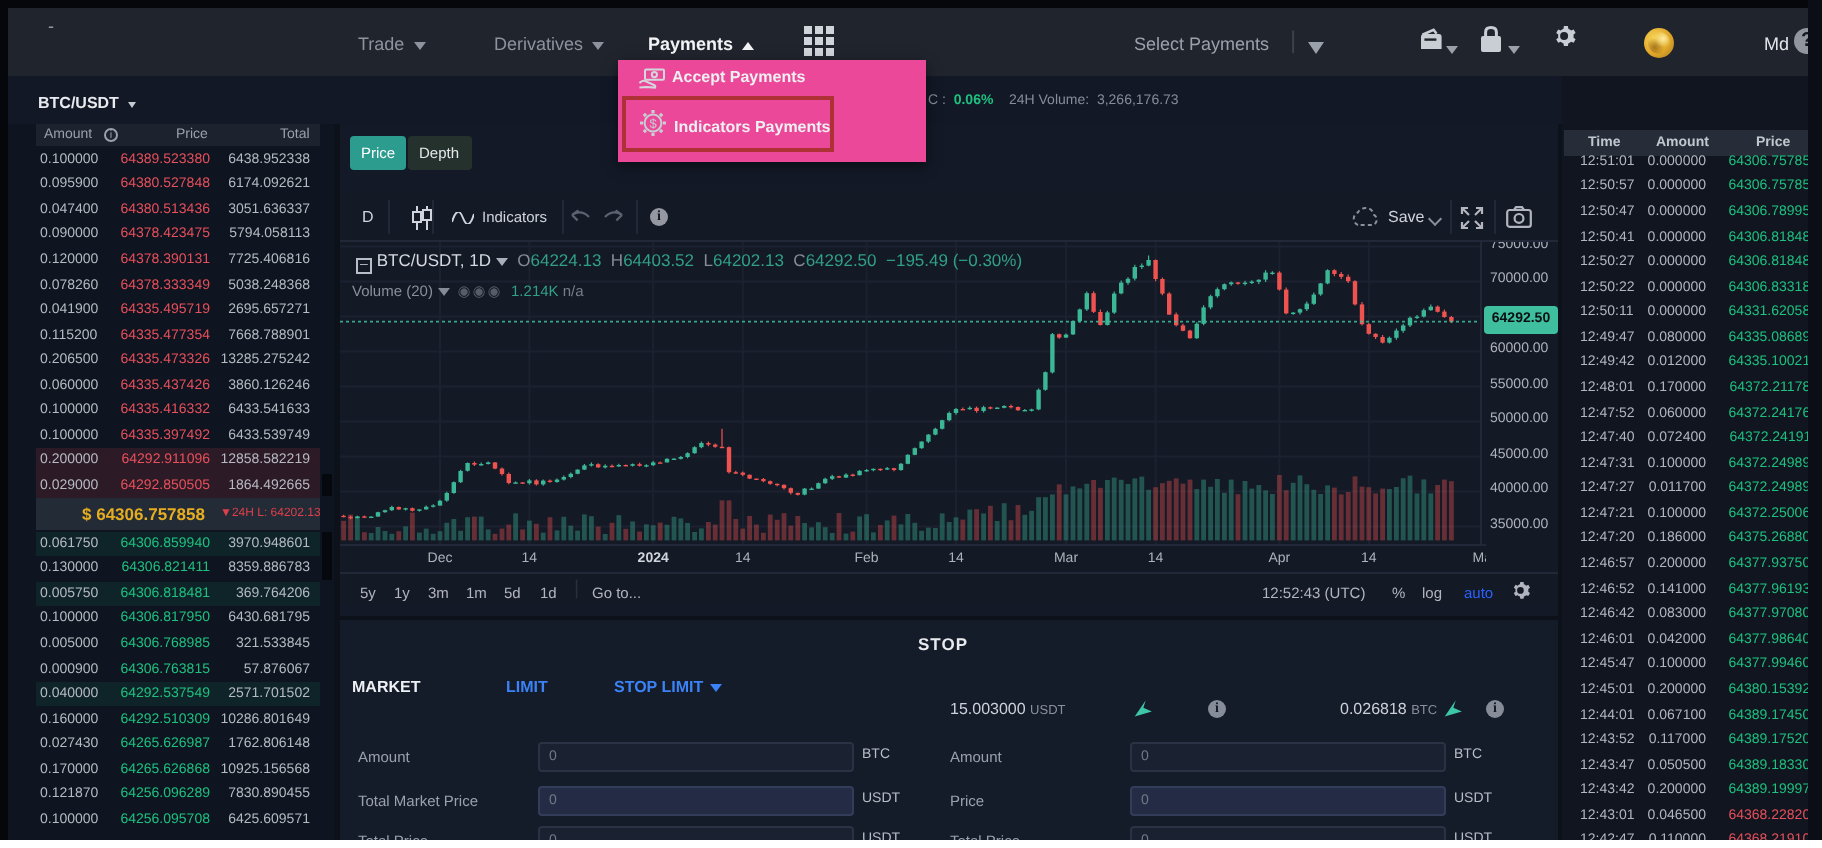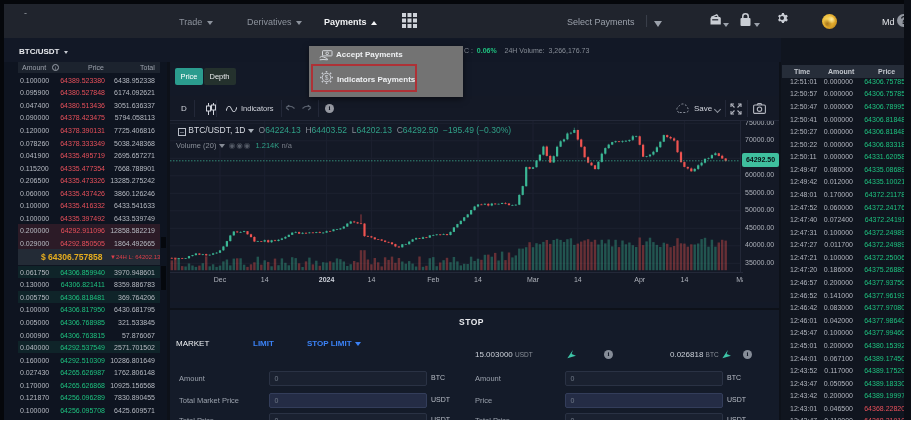--- a/index.html
+++ b/index.html
@@ -56,21 +56,21 @@
 
 #tp{position:absolute;left:777px;top:34px;width:123px;height:382px;background:#10151f;overflow:hidden}
 #thhead{position:absolute;left:1px;top:27px;width:122px;height:13px;background:#262d39;font-size:7px;color:#c2c6cd}
 #throws{position:absolute;left:1px;top:36.5px;width:122px}
 .thr{position:relative;width:130px;height:12.58px;font-size:7px}
 .thr span{position:absolute;top:50%;transform:translateY(-50%);white-space:nowrap}
 .tht{left:8px;color:#b2b6bf}
 .tha{left:71px;transform:translate(-100%,-50%) !important;color:#b2b6bf}
 .thp{left:127px;transform:translate(-100%,-50%) !important}
 
-#dd{position:absolute;left:305px;top:42px;width:154px;height:51px;background:#737373;box-shadow:0 2px 6px rgba(0,0,0,.5)}
+#dd{position:absolute;left:305px;top:26px;width:154px;height:51px;background:#ec4899;box-shadow:0 2px 6px rgba(0,0,0,.5)}
 .ddit{position:absolute;left:6px;font-size:8px;font-weight:bold;color:#eef0f2;white-space:nowrap}
 #ddbox{position:absolute;left:2px;top:17.5px;width:106px;height:28.5px;border:2px solid #ae3136}
 svg{display:block}
 .icon{position:absolute}
 </style></head>
 <body>
 <div id="app">
 
   <div id="nav">
     <div class="navit" style="left:20px;top:4px;color:#9aa0a8">-</div>
@@ -849,27 +849,44 @@
 <div class="txl" style="left:141.6px;font-weight:bold;color:#cfd3dc;">2024</div>
 <div class="txl" style="left:186.4px;">14</div>
 <div class="txl" style="left:248.3px;">Feb</div>
 <div class="txl" style="left:293.0px;">14</div>
 <div class="txl" style="left:348.0px;">Mar</div>
 <div class="txl" style="left:392.8px;">14</div>
 <div class="txl" style="left:454.7px;">Apr</div>
 <div class="txl" style="left:499.4px;">14</div>
 <div class="txl" style="left:557.9px;">May</div>
       </div>
+      <div id="tvfoot">
+        <div class="ftit" style="left:10px">5y</div>
+        <div class="ftit" style="left:27px">1y</div>
+        <div class="ftit" style="left:44px">3m</div>
+        <div class="ftit" style="left:63px">1m</div>
+        <div class="ftit" style="left:82px">5d</div>
+        <div class="ftit" style="left:100px">1d</div>
+        <div class="ftit" style="left:117px;color:#2a2f3b;top:2px;font-size:10px">|</div>
+        <div class="ftit" style="left:126px">Go to...</div>
+        <div class="ftit" style="left:461px">12:52:43 (UTC)</div>
+        <div class="ftit" style="left:526px">%</div>
+        <div class="ftit" style="left:541px">log</div>
+        <div class="ftit" style="left:562px;color:#2962ff">auto</div>
+        <svg class="icon" style="left:586px;top:4px" width="10" height="10" viewBox="0 0 24 24">
+            <path fill="#b2b5be" d="M12 8a4 4 0 100 8 4 4 0 000-8zm9.4 5.6l2.1 1.6-2 3.5-2.5-1a8 8 0 01-2.8 1.6L15.8 22h-4l-.4-2.7a8 8 0 01-2.8-1.6l-2.5 1-2-3.5 2.1-1.6a8 8 0 010-3.2L4.1 8.8l2-3.5 2.5 1a8 8 0 012.8-1.6L11.8 2h4l.4 2.7a8 8 0 012.8 1.6l2.5-1 2 3.5-2.1 1.6a8 8 0 010 3.2z" transform="translate(-1.9,-1.9)"></path>
+          </svg>
+      </div>
     </div>
   </div>
 
   <div id="gapS"></div>
   <div id="spot">
     <div class="abs" style="left:289px;top:7px;font-size:8.5px;font-weight:bold;color:#e8eaee;letter-spacing:0.5px">STOP</div>
-    <div class="abs" style="left:6px;top:29px;font-size:8px;font-weight:normal;color:#eef0f3">MARKET</div>
+    <div class="abs" style="left:6px;top:29px;font-size:8px;font-weight:bold;color:#eef0f3">MARKET</div>
     <div class="abs" style="left:83px;top:29px;font-size:8px;font-weight:bold;color:#3b82f6">LIMIT</div>
     <div class="abs" style="left:137px;top:29px;font-size:8px;font-weight:bold;color:#3b82f6">STOP LIMIT <span class="tri trid" style="margin-left:1px"></span></div>
     <div class="abs" style="left:305px;top:40px;font-size:8px;color:#ccd1d9">15.003000 <span style="font-size:6.5px;color:#8a9099">USDT</span></div>
     <svg class="icon" style="left:396px;top:39px" width="12" height="12" viewBox="0 0 12 12">
         <path d="M2 10 L10 6 L5.5 5 L6 1 Z" fill="#3ec6a8" transform="rotate(10,6,6)"></path>
       </svg>
     <div class="icon" style="left:434px;top:40px;width:9px;height:9px;border-radius:50%;background:#868d98;color:#141b29;font-size:7px;font-weight:bold;text-align:center;line-height:9px;font-family:'Liberation Serif',serif">i</div>
     <div class="abs" style="left:500px;top:40px;font-size:8px;color:#ccd1d9">0.026818 <span style="font-size:6.5px;color:#8a9099">BTC</span></div>
     <svg class="icon" style="left:551px;top:39px" width="12" height="12" viewBox="0 0 12 12">
         <path d="M2 10 L10 6 L5.5 5 L6 1 Z" fill="#3ec6a8" transform="rotate(10,6,6)"></path>

